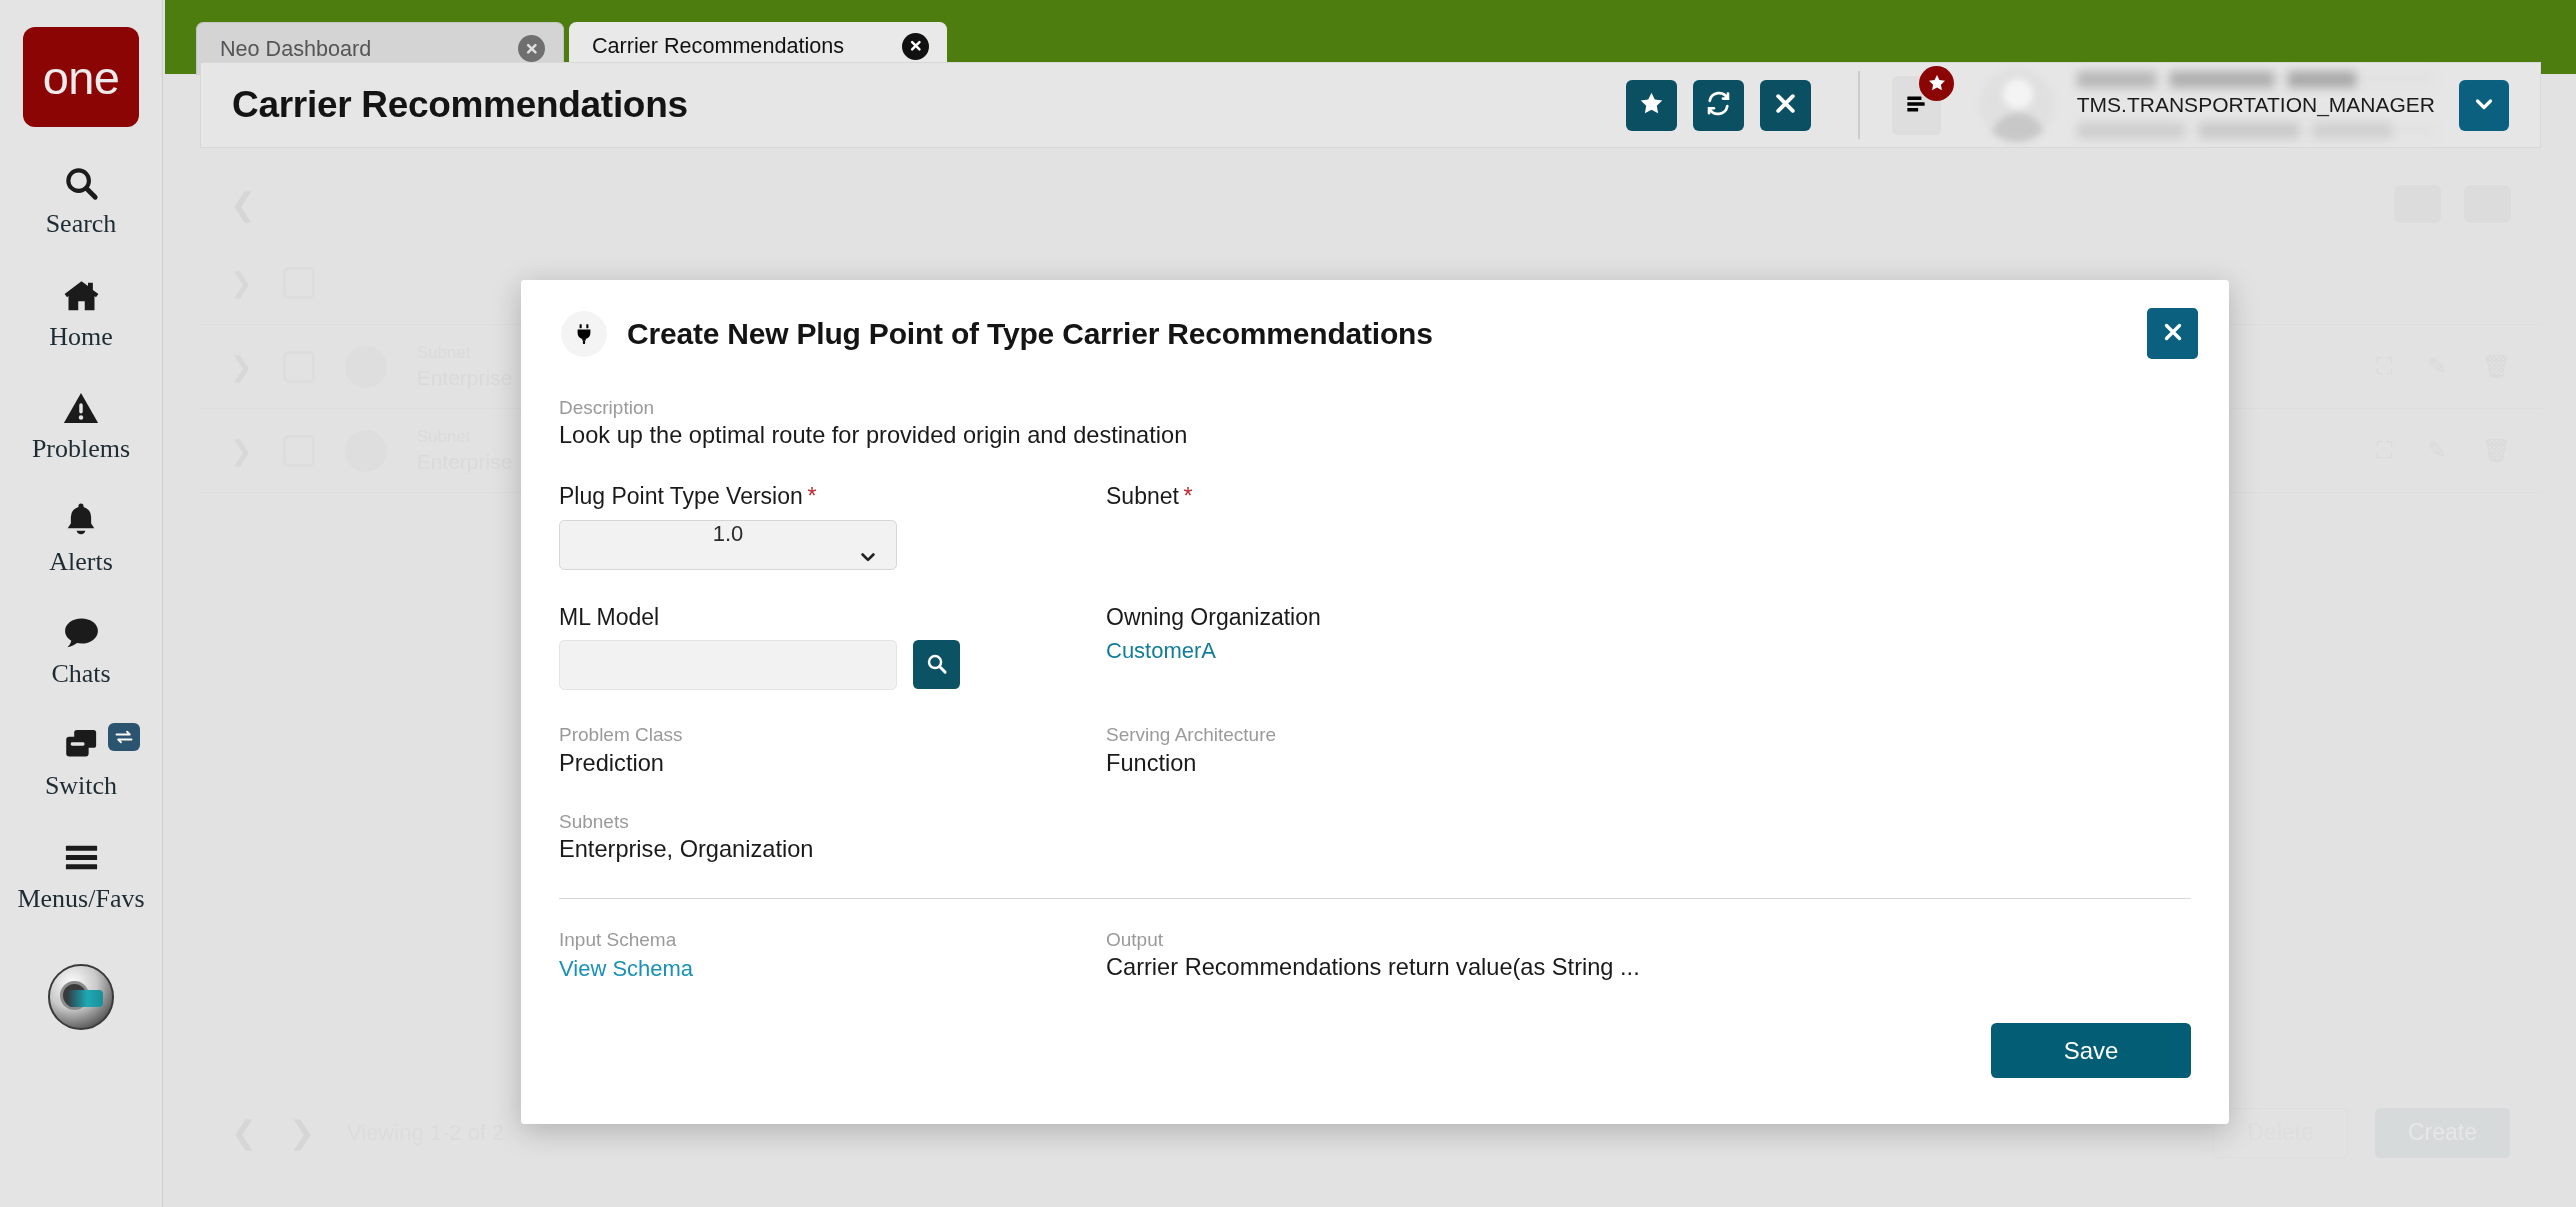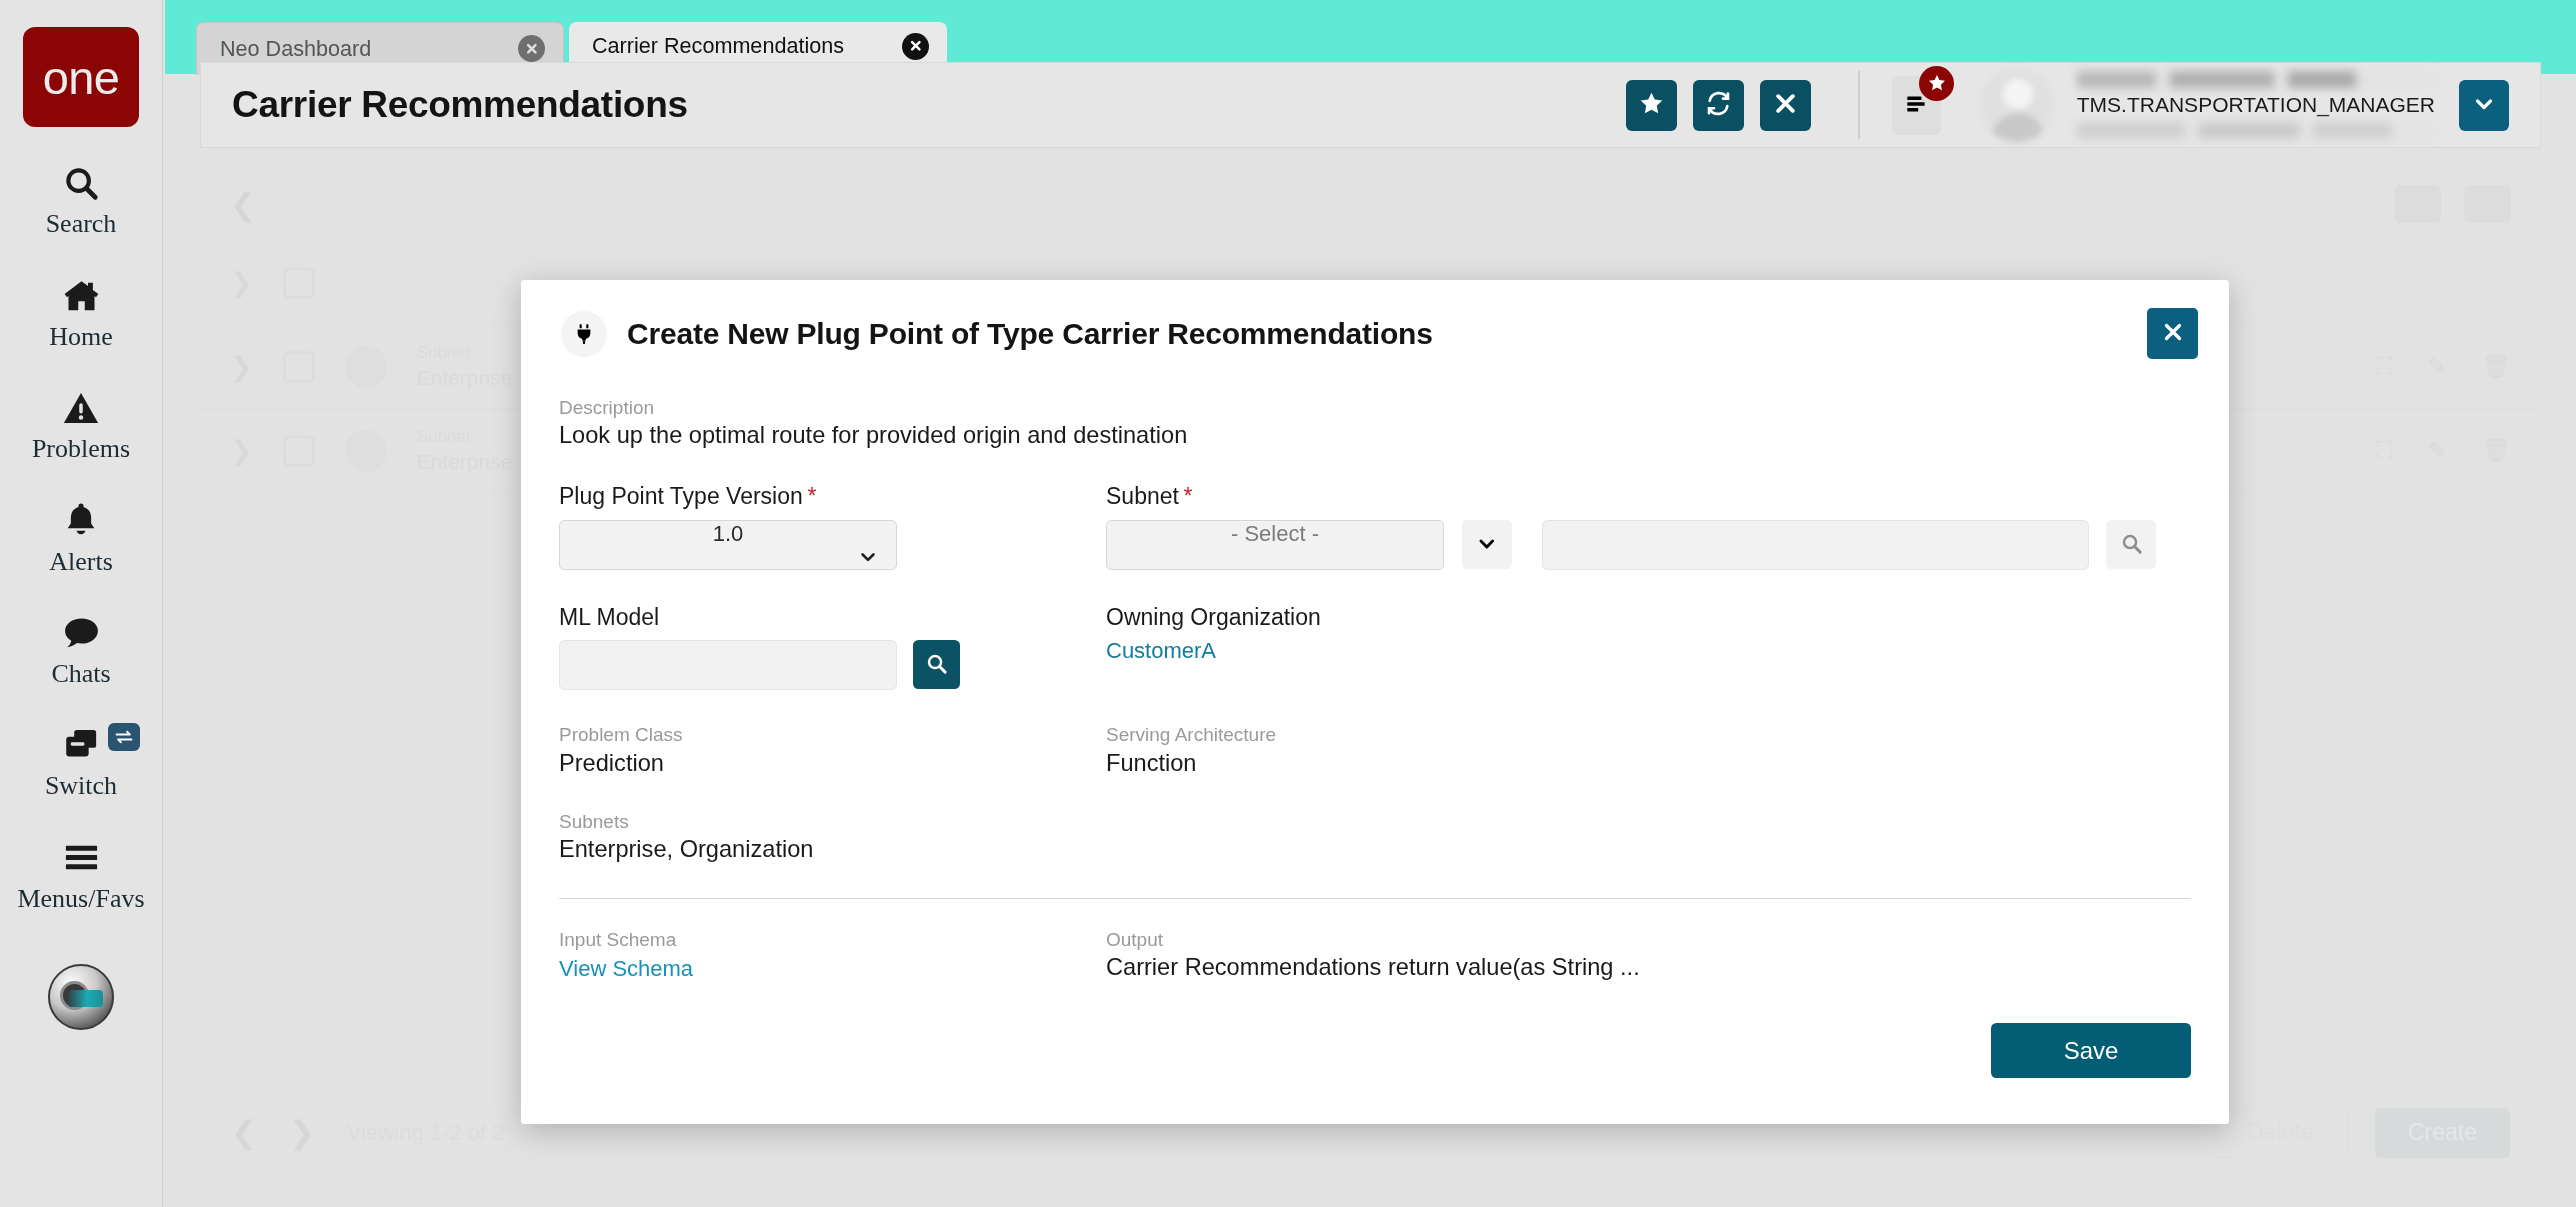--- a/index.html
+++ b/index.html
@@ -52,21 +52,21 @@
   }
   .rail-avatar::before {
     content: ""; position: absolute; left: 9.5px; top: 15px;
     width: 23px; height: 23px; border-radius: 50%;
     border: 3.4px solid #8c8c8c; background: #3a3a3a;
   }
 
   
   .tabstrip {
     position: absolute; left: 165px; top: 0; right: 0; height: 74px;
-    background: #5eead4;
+    background: #4d7c0f;
   }
   .tab {
     position: absolute; top: 21.6px; height: 53px;
     border-radius: 7.4px 7.4px 0 0;
     display: flex; align-items: center; padding: 0 17.6px 0 23px;
     cursor: pointer; font-size: 21.6px;
   }
   .tab-inactive {
     left: 31px; width: 368px; background: #d4d4d4; color: #555;
     border: 0.7px solid #c4c4c4; border-bottom: none;
@@ -523,41 +523,20 @@
               <svg viewBox="0 0 24 24" fill="none" stroke="currentColor" stroke-width="3.2" stroke-linecap="round" stroke-linejoin="round" width="20" height="20">
                   <path d="M5.5 9l6.5 6.5L18.5 9"></path>
                 </svg>
             </span>
           </div>
         </div>
 
         <div class="col-right">
           <div class="fld-label">
             <span>Subnet</span><span class="req">*</span>
-          </div>
-          <div class="flexrow">
-            <div class="sel-box sel-placeholder">
-              <span>- Select -</span>
-            </div>
-            <div class="chev-btn">
-              <span>
-                <svg viewBox="0 0 24 24" fill="none" stroke="currentColor" stroke-width="3.2" stroke-linecap="round" stroke-linejoin="round">
-                    <path d="M5.5 9l6.5 6.5L18.5 9"></path>
-                  </svg>
-              </span>
-            </div>
-            <input class="plain-input" style="width: 547px; margin-left: 30px;" value="" placeholder="">
-            <div class="searchbox-grey">
-              <span>
-                <svg viewBox="0 0 24 24" fill="none" stroke="currentColor" stroke-width="2.6">
-                  <circle cx="10.5" cy="10.5" r="6.3"></circle>
-                    <line x1="15.2" y1="15.2" x2="21" y2="21" stroke-linecap="round" stroke-width="3"></line>
-                </svg>
-              </span>
-            </div>
           </div>
         </div>
       </div>
 
       <div class="grid2 row-sp">
         <div class="col-left">
           <div class="fld-label">ML Model</div>
           <div class="flexrow">
             <input class="plain-input" style="width: 338px;" value="" placeholder="">
             <button class="search-teal">

